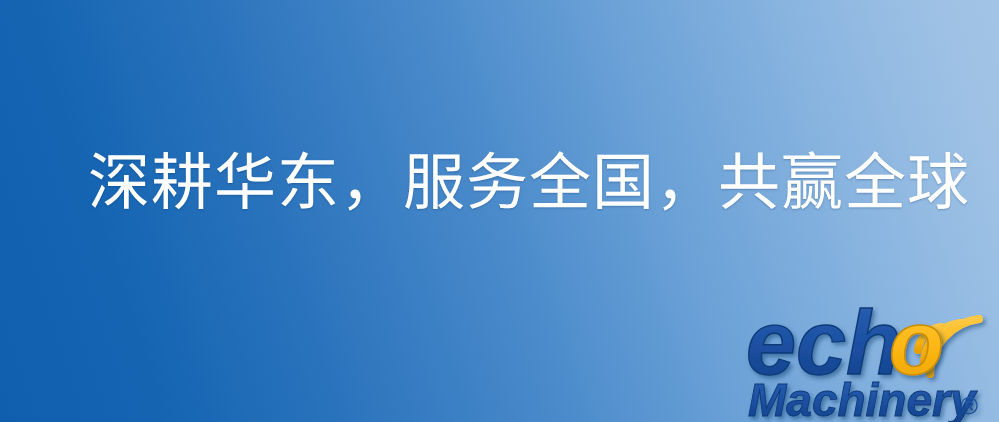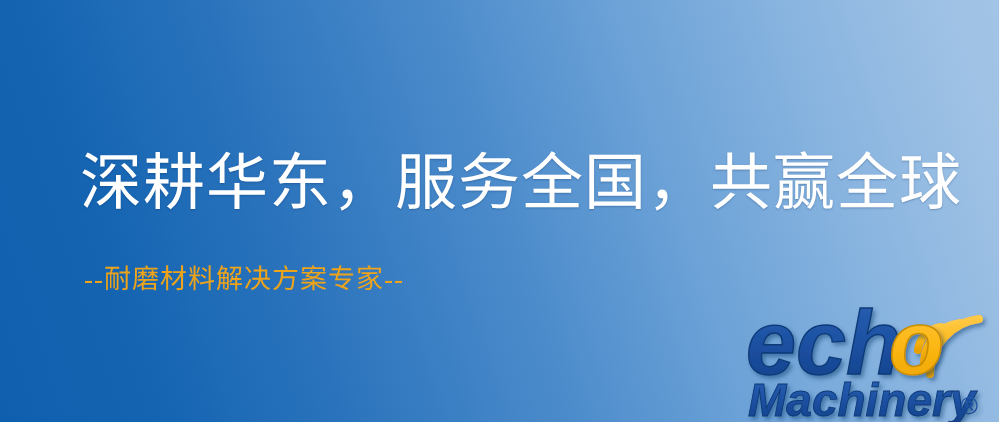--- a/index.html
+++ b/index.html
@@ -23,21 +23,21 @@
         #4b8bcb 50%,
         #6ca2d7 66%,
         #8ab5e0 82%,
         #9cc0e4 93%,
         #a2c4e6 100%);
   }
 
   
   .headline {
     position: absolute;
-    left: 80px;
+    left: 88px;
     top: 152px;
     margin: 0;
     font-family: "Liberation Serif", "DejaVu Serif", serif;
     font-size: 62px;
     line-height: 1;
     font-weight: 400;
     color: #ffffff;
     letter-spacing: 1px;
     white-space: nowrap;
     text-shadow: 0 1px 2px rgba(8, 48, 96, 0.30);
@@ -83,21 +83,20 @@
     font-style: italic;
   }
 </style>
 </head>
 <body>
 
 <div class="banner">
 
   <h1 class="headline">深耕华东，服务全国，共赢全球</h1>
 
-  <p class="subtitle">--耐磨材料解决方案专家--</p>
 
   <div class="logo">
     <svg viewBox="0 0 262 135" xmlns="http://www.w3.org/2000/svg" aria-hidden="true">
       <defs>
         <linearGradient id="blueGrad" x1="0" y1="0" x2="0" y2="1">
           <stop offset="0%" stop-color="#2a61b4"></stop>
           <stop offset="55%" stop-color="#1b4fa0"></stop>
           <stop offset="100%" stop-color="#143f87"></stop>
         </linearGradient>
         <linearGradient id="goldGrad" x1="0" y1="0" x2="0" y2="1">

